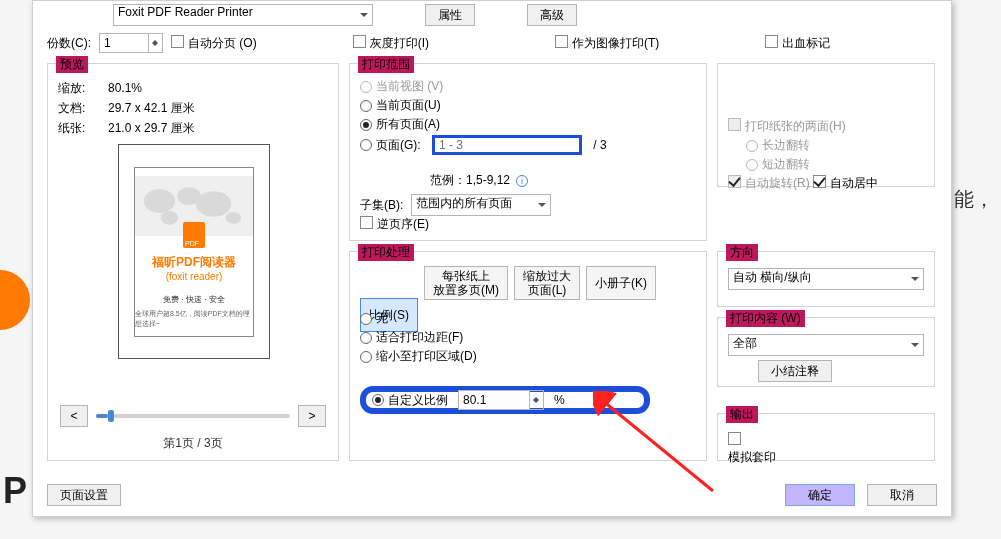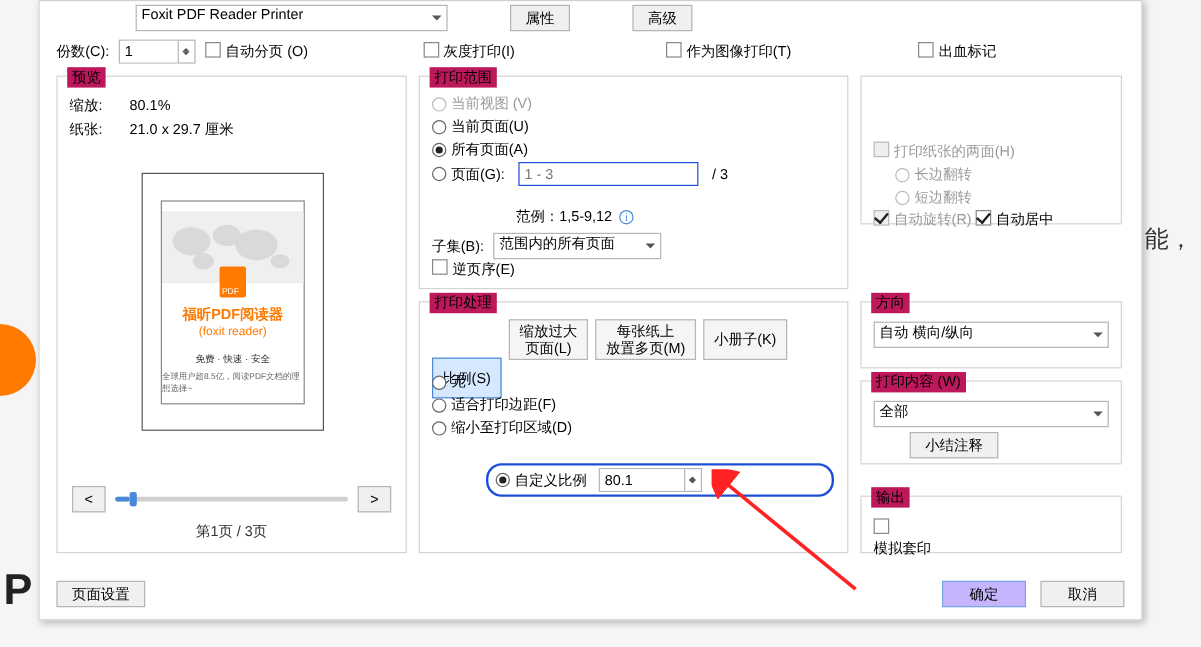--- a/index.html
+++ b/index.html
@@ -58,34 +58,34 @@
   .pn { color:#333; }
 
   
   .g-range { left:316px; top:62px; width:358px; height:160px; }
   .rad { display:flex; align-items:center; gap:4px; margin:2px 0; }
   .rad .c { width:12px; height:12px; border:1px solid #666; border-radius:50%; background:#fff; }
   .rad.on .c::after { content:""; display:block; width:6px; height:6px; margin:2px; background:#222; border-radius:50%; }
   .rad.disabled { color:#9a9a9a; }
   .rad.disabled .c { border-color:#bbb; }
   .g-range .col { position:absolute; left:10px; top:12px; }
-  .g-range .pg-in { border:1px solid #1d4ed8; height:20px; width:150px; padding:0 4px; }
+  .g-range .pg-in { border:3px solid #1d4ed8; height:20px; width:150px; padding:0 4px; }
   .g-range .ex { position:absolute; left:80px; top:108px; color:#000; }
   .g-range .info { color:#4a88d8; border:1px solid #4a88d8; border-radius:50%; width:12px; height:12px; display:inline-flex; align-items:center; justify-content:center; font-size:9px; margin-left:6px; }
   .g-range .subset { position:absolute; left:10px; top:130px; display:flex; align-items:center; gap:8px; }
   .g-range .subset .combo { width:140px; }
   .g-range .rev { position:absolute; left:10px; top:152px; }
 
   
   .g-handle { left:316px; top:250px; width:358px; height:210px; }
   .tabs { position:absolute; left:10px; top:14px; display:flex; gap:6px; }
   .tab { border:1px solid #b5b5b5; background:#f5f5f5; height:34px; padding:0 8px; display:flex; align-items:center; cursor:pointer; text-align:center; line-height:14px; white-space:pre; }
   .tab.active { background:#d6e8ff; border-color:#4a88d8;margin-top:32px; }
   .g-handle .opts { position:absolute; left:10px; top:56px; }
-  .hi { position:absolute; left:10px; top:134px; width:290px; height:28px; border:2px solid #1d4ed8; border-radius:13px; display:flex; align-items:center; gap:10px; padding:0 6px;margin-left:45px; }
+  .hi { position:absolute; left:10px; top:134px; width:290px; height:28px; border:6px solid #1d4ed8; border-radius:13px; display:flex; align-items:center; gap:10px; padding:0 6px; }
   .hi .spin input { width:70px; }
   .arrow { position:absolute; pointer-events:none; }
 
   
   .g-duplex { left:684px; top:62px; width:218px; height:124px; padding:10px; }
   .g-duplex .inner { position:absolute; left:10px; top:6px;margin-top:48px; }
   .ind { margin-left:18px; }
   .g-orient   { left:684px; top:250px; width:218px; height:56px; }
   .g-content  { left:684px; top:316px; width:218px; height:70px; }
   .g-out      { left:684px; top:412px; width:218px; height:48px; }
@@ -141,20 +141,21 @@
     <label class="chk">
         <span class="box"></span>
         <span>出血标记</span>
       </label>
   </div>
 
   <div class="grp g-preview">
     <span class="title">预览</span>
     <div class="pv-info">
       <div><span class="k">缩放:</span><span>80.1%</span></div>
+      <div><span class="k">文档:</span><span>29.7 x 42.1 厘米</span></div>
       <div><span class="k">纸张:</span><span>21.0 x 29.7 厘米</span></div>
     </div>
     <div class="pv-thumb">
       <div class="pv-inner">
         <div class="wm">
           <svg viewBox="0 0 120 60">
               <g fill="#d9d9d9">
                 <ellipse cx="25" cy="25" rx="16" ry="12"></ellipse>
                 <ellipse cx="55" cy="20" rx="12" ry="9"></ellipse>
                 <ellipse cx="80" cy="28" rx="18" ry="13"></ellipse>
@@ -210,24 +211,24 @@
     <label class="chk rev">
         <span class="box"></span>
         <span>逆页序(E)</span>
       </label>
   </div>
 
   <div class="grp g-handle">
     <span class="title">打印处理</span>
     <div class="tabs">
       <div class="tab active">比例(S)</div>
+      <div class="tab">每张纸上
+放置多页(M)</div>
       <div class="tab">缩放过大
 页面(L)</div>
-      <div class="tab">每张纸上
-放置多页(M)</div>
       <div class="tab">小册子(K)</div>
     </div>
     <div class="opts">
       <label class="rad">
           <span class="c"></span>
           <span>无</span>
         </label>
       <label class="rad">
           <span class="c"></span>
           <span>适合打印边距(F)</span>

